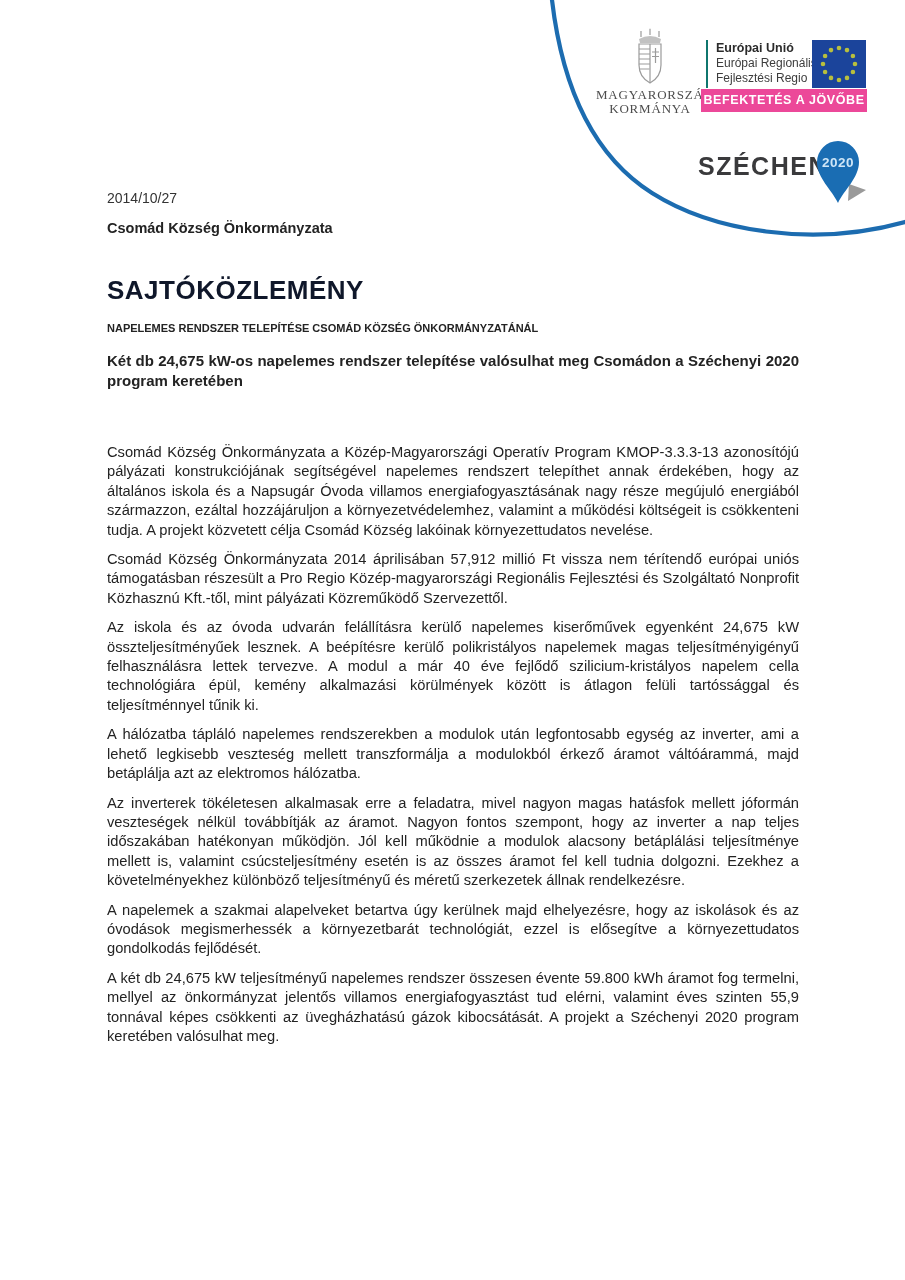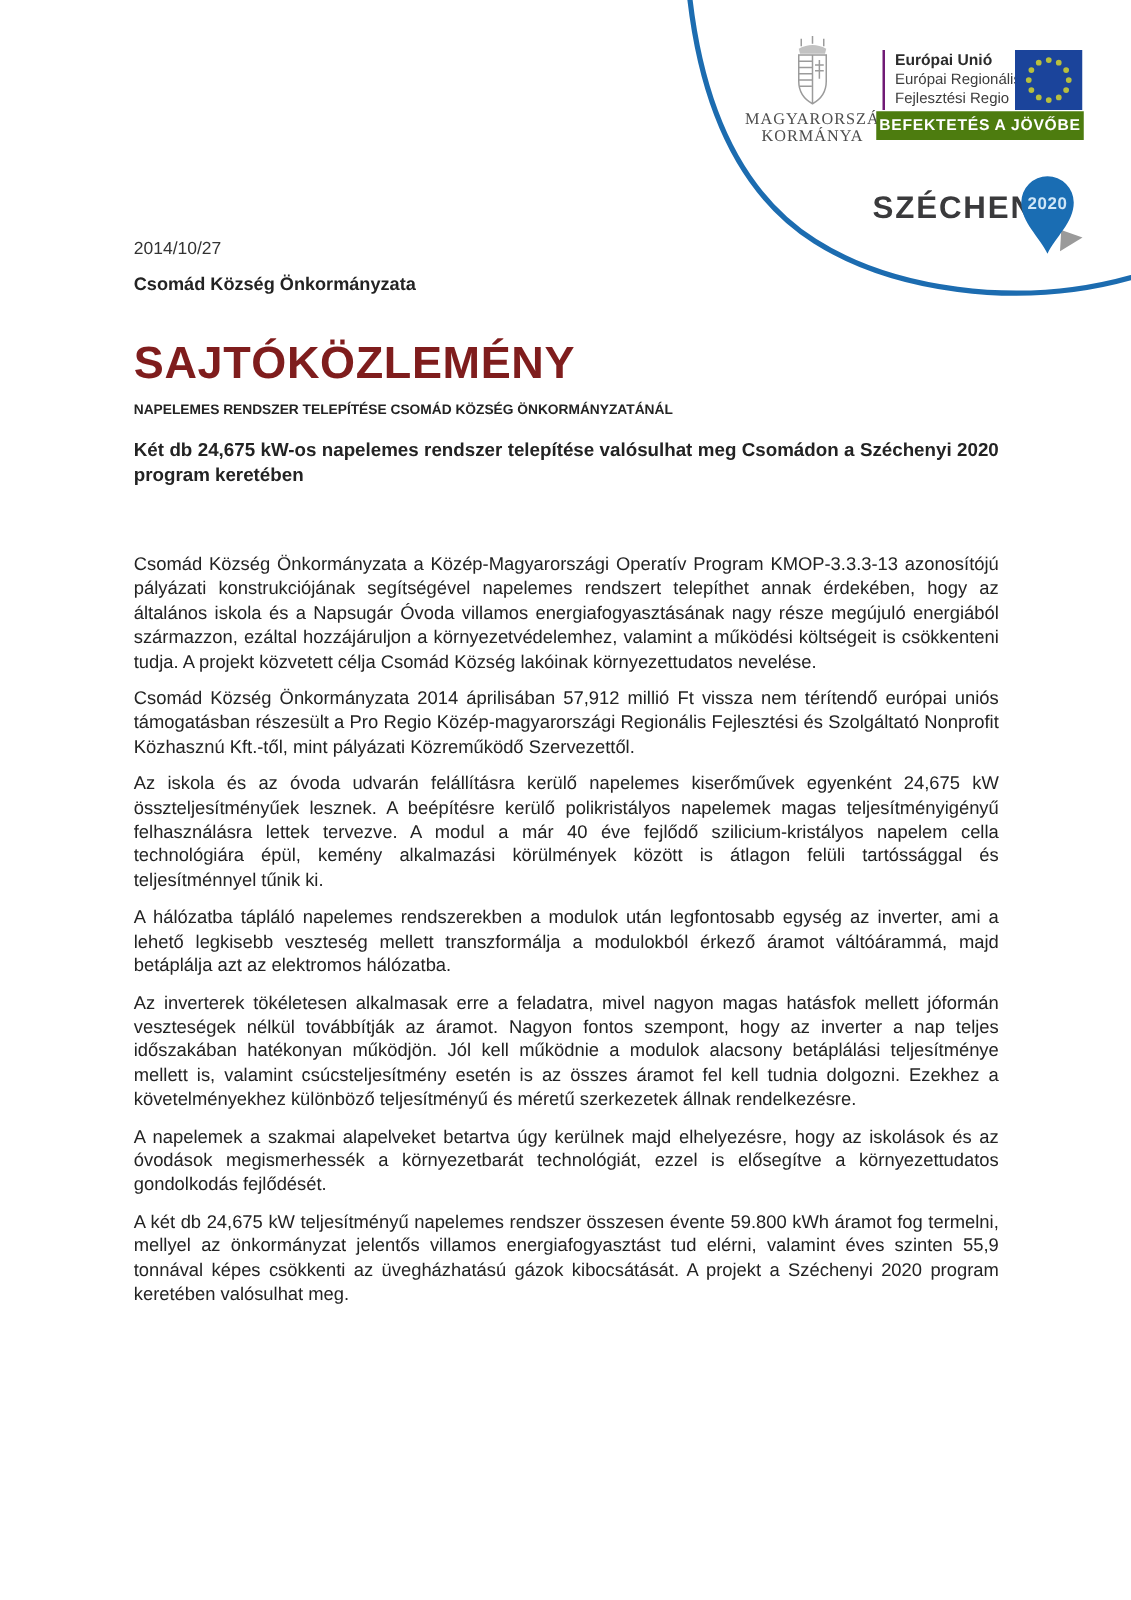--- a/index.html
+++ b/index.html
@@ -19,48 +19,48 @@
   .govt-emblem { display: block; margin: 0 auto 4px auto; }
   .govt-name {
     font-family: "Liberation Serif", serif;
     font-size: 13px; line-height: 14px; color: #4d4d4d;
     letter-spacing: 0.8px;
   }
 
   .eu-block { position: absolute; left: 701px; top: 38px; width: 166px; }
   .eu-textcol {
     position: absolute; left: 5px; top: 2px;
-    border-left: 2px solid #701a75; padding-left: 8px; height: 48px;
+    border-left: 2px solid #0f766e; padding-left: 8px; height: 48px;
   }
   .eu-line1 { font-size: 12.5px; font-weight: bold; color: #2b2b2b; line-height: 16px; white-space: nowrap; }
   .eu-line  { font-size: 12px; color: #3c3c3c; line-height: 15px; white-space: nowrap; }
   .eu-flag { position: absolute; left: 111px; top: 2px; }
   .eu-banner {
     position: absolute; left: 0; top: 51px; width: 166px; height: 23px;
-    background: #4d7c0f; color: #ffffff;
+    background: #ec4899; color: #ffffff;
     font-size: 12.5px; font-weight: bold; letter-spacing: 0.6px;
     text-align: center; line-height: 23px; white-space: nowrap;
   }
 
   .szechenyi { position: absolute; left: 698px; top: 140px; width: 180px; height: 66px; }
   .szechenyi-word {
     position: absolute; left: 0; top: 12px;
     font-size: 25px; font-weight: bold; letter-spacing: 1.5px; color: #3a3a3c;
     white-space: nowrap;
   }
   .szechenyi-pin { position: absolute; left: 118px; top: 0; }
 
   
   .doc { position: absolute; left: 107px; top: 190px; width: 692px; color: #232323; }
   .doc-date { font-size: 14px; color: #333333; line-height: 17px; }
   .doc-org  { font-size: 14.5px; font-weight: bold; margin-top: 12px; line-height: 18px; }
   .doc-title {
     margin-top: 37px;
-    font-size: 36px; font-weight: bold; letter-spacing: 0.5px;
-    color: #7f1d1d; line-height: 32px;
+    font-size: 26px; font-weight: bold; letter-spacing: 0.5px;
+    color: #0f172a; line-height: 32px;
   }
   .doc-headline { margin-top: 13px; font-size: 11px; font-weight: bold; line-height: 18px; }
   .doc-subheadline {
     margin-top: 14px; font-size: 15px; font-weight: bold;
     line-height: 20px; text-align: justify;
   }
   .doc-paragraphs { margin-top: 52px; }
   .doc-paragraphs p {
     font-size: 14.7px; line-height: 19.4px;
     text-align: justify; margin-bottom: 10px;

